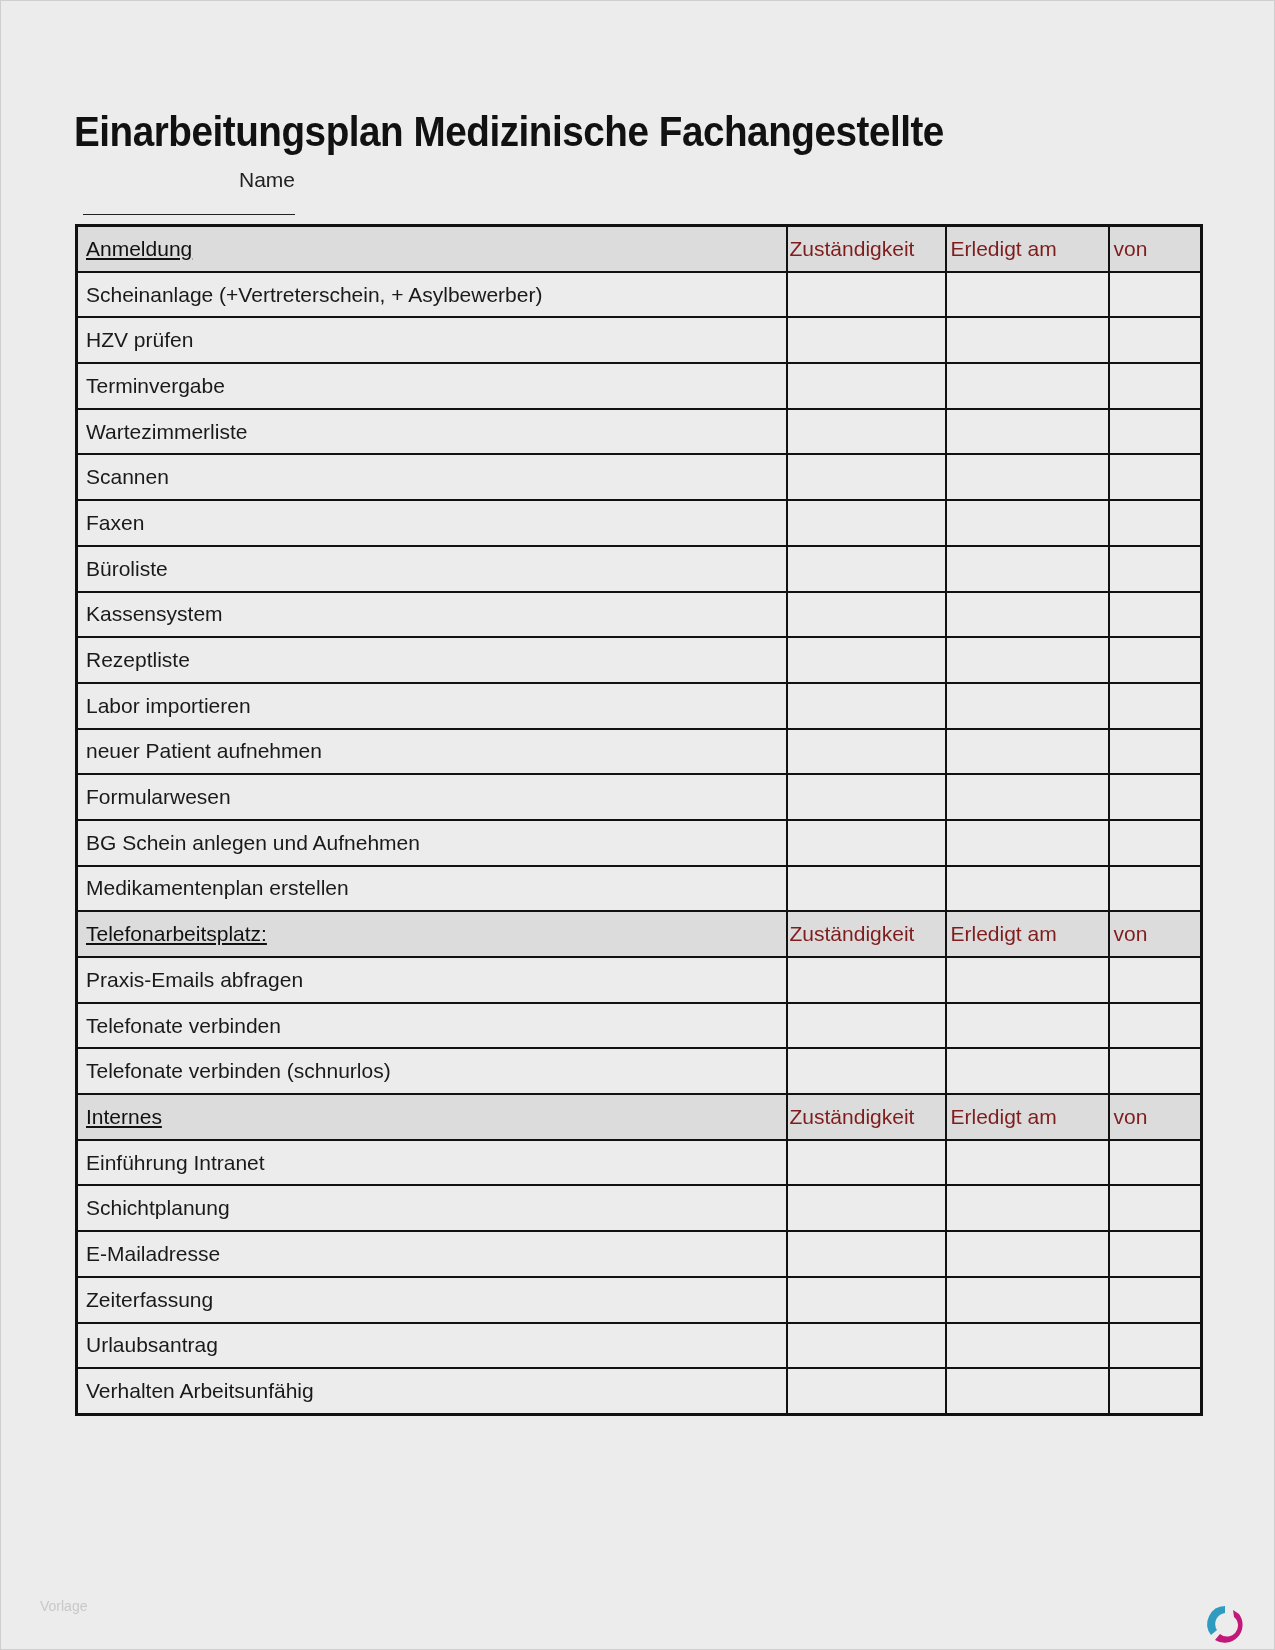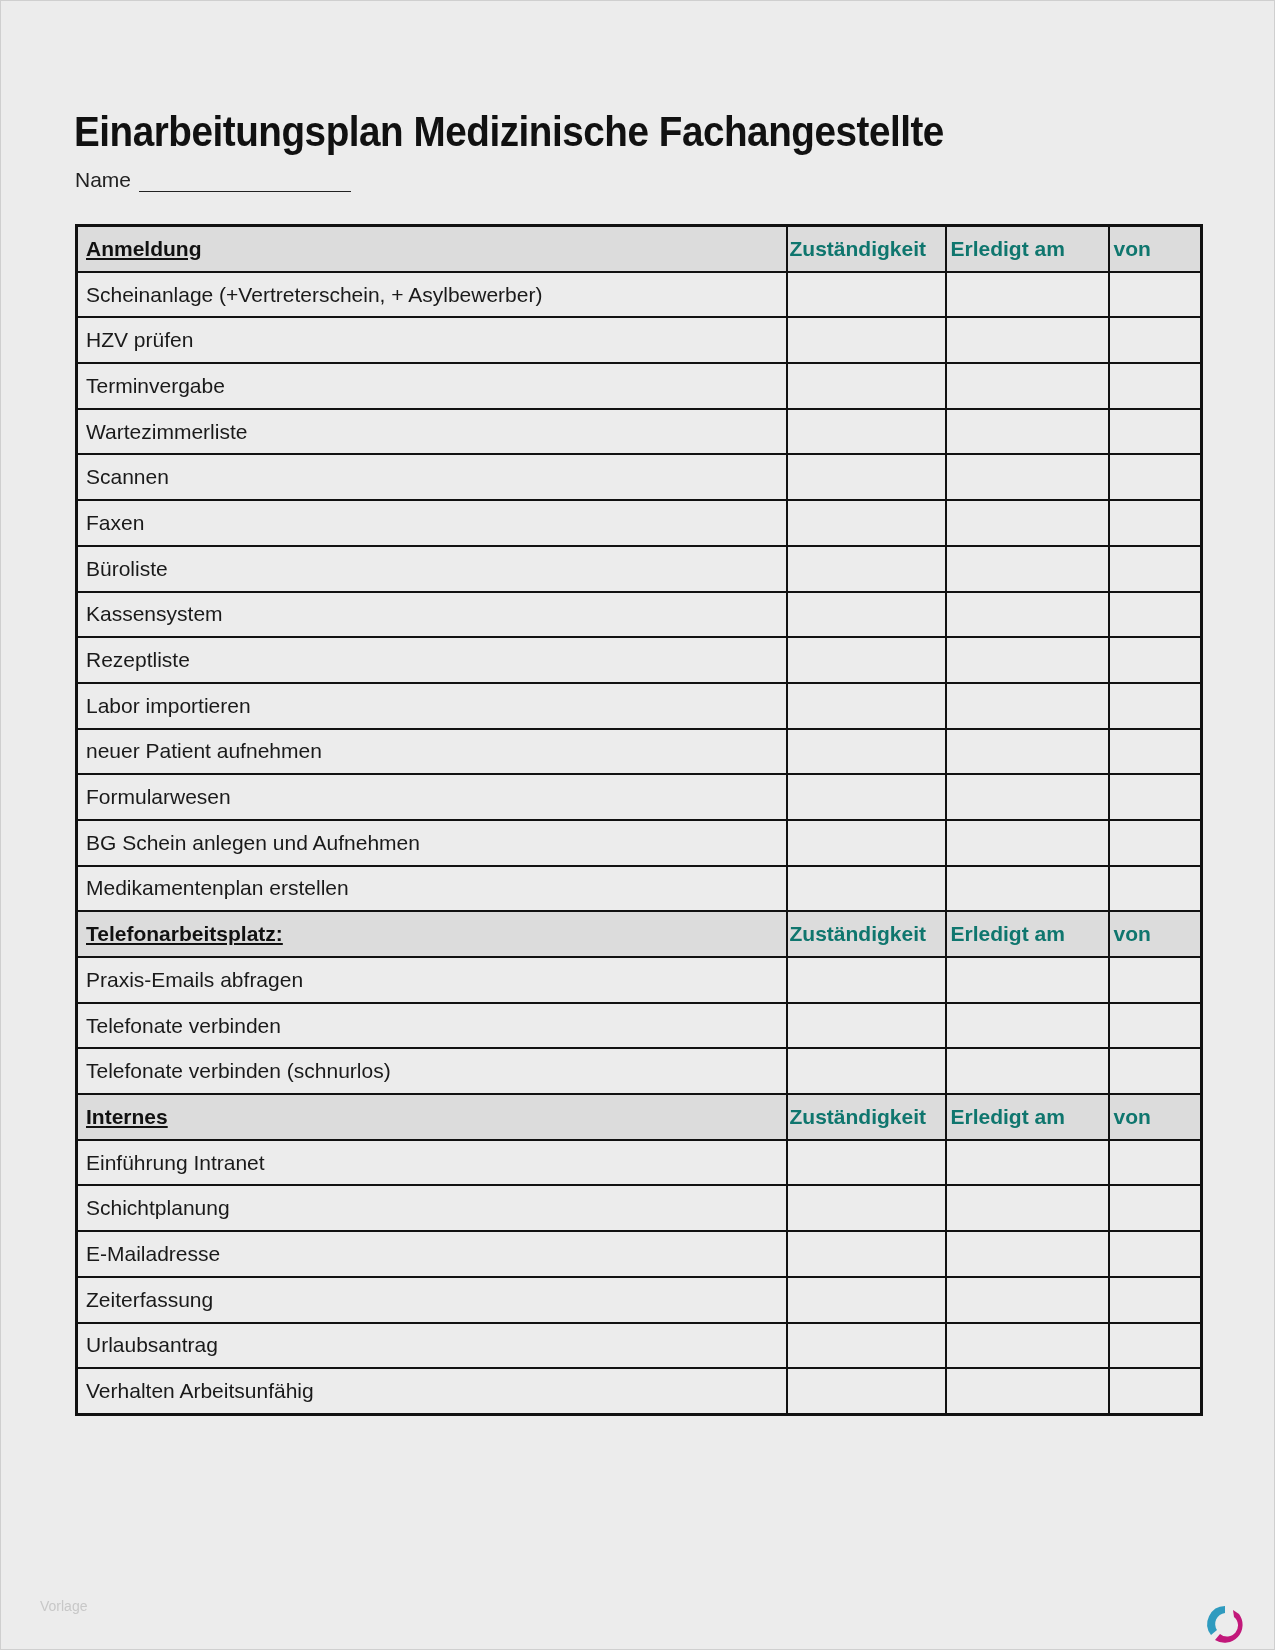--- a/index.html
+++ b/index.html
@@ -14,40 +14,40 @@
     border: 1px solid #cfcfcf; pointer-events: none;
   }
   .title {
     position: absolute; left: 74px; top: 80px;
     font-size: 42px; font-weight: bold; letter-spacing: -0.5px;
     color: #111; white-space: nowrap;
     transform: scaleX(0.92); transform-origin: left top;
   }
   .name-line {
     position: absolute; left: 75px; top: 168px;
-    font-size: 21px; color: #222; display: flex; align-items: flex-end;
+    font-size: 21px; color: #222; display: flex; align-items: flex-end; flex-direction: column;
   }
   .name-blank {
     display: inline-block; width: 212px; height: 22px; margin-left: 8px;
     border-bottom: 1px solid #222;
   }
   table.plan {
     position: absolute; left: 75px; top: 224px;
     width: 1125px; border-collapse: collapse;
     table-layout: fixed;
     border: 3px solid #111;
   }
   table.plan td {
     border: 2px solid #111; height: 43.7px; padding: 0 0 0 8px;
     font-size: 21px; color: #1a1a1a; vertical-align: middle;
     white-space: nowrap; overflow: hidden;
   }
   table.plan tr.section td { background: #dcdcdc; }
-  table.plan tr.section td.sec-title { text-decoration: underline; color: #111; font-weight: bold; }
-  table.plan tr.section td.hdr { padding-left: 2px; color: #0f766e; font-weight: bold; }
+  table.plan tr.section td.sec-title { text-decoration: underline; color: #111; }
+  table.plan tr.section td.hdr { padding-left: 2px; color: #7f1d1d; }
   table.plan tr.section td.hdr-pad { padding-left: 4px; }
   col.c1 { width: 710px; }
   col.c2 { width: 159px; }
   col.c3 { width: 163px; }
   col.c4 { width: 93px; }
   .watermark {
     position: absolute; left: 40px; top: 1598px;
     font-size: 14px; color: #c8c8c8;
   }
   .logo { position: absolute; left: 1203px; top: 1602px; width: 44px; height: 44px; }

